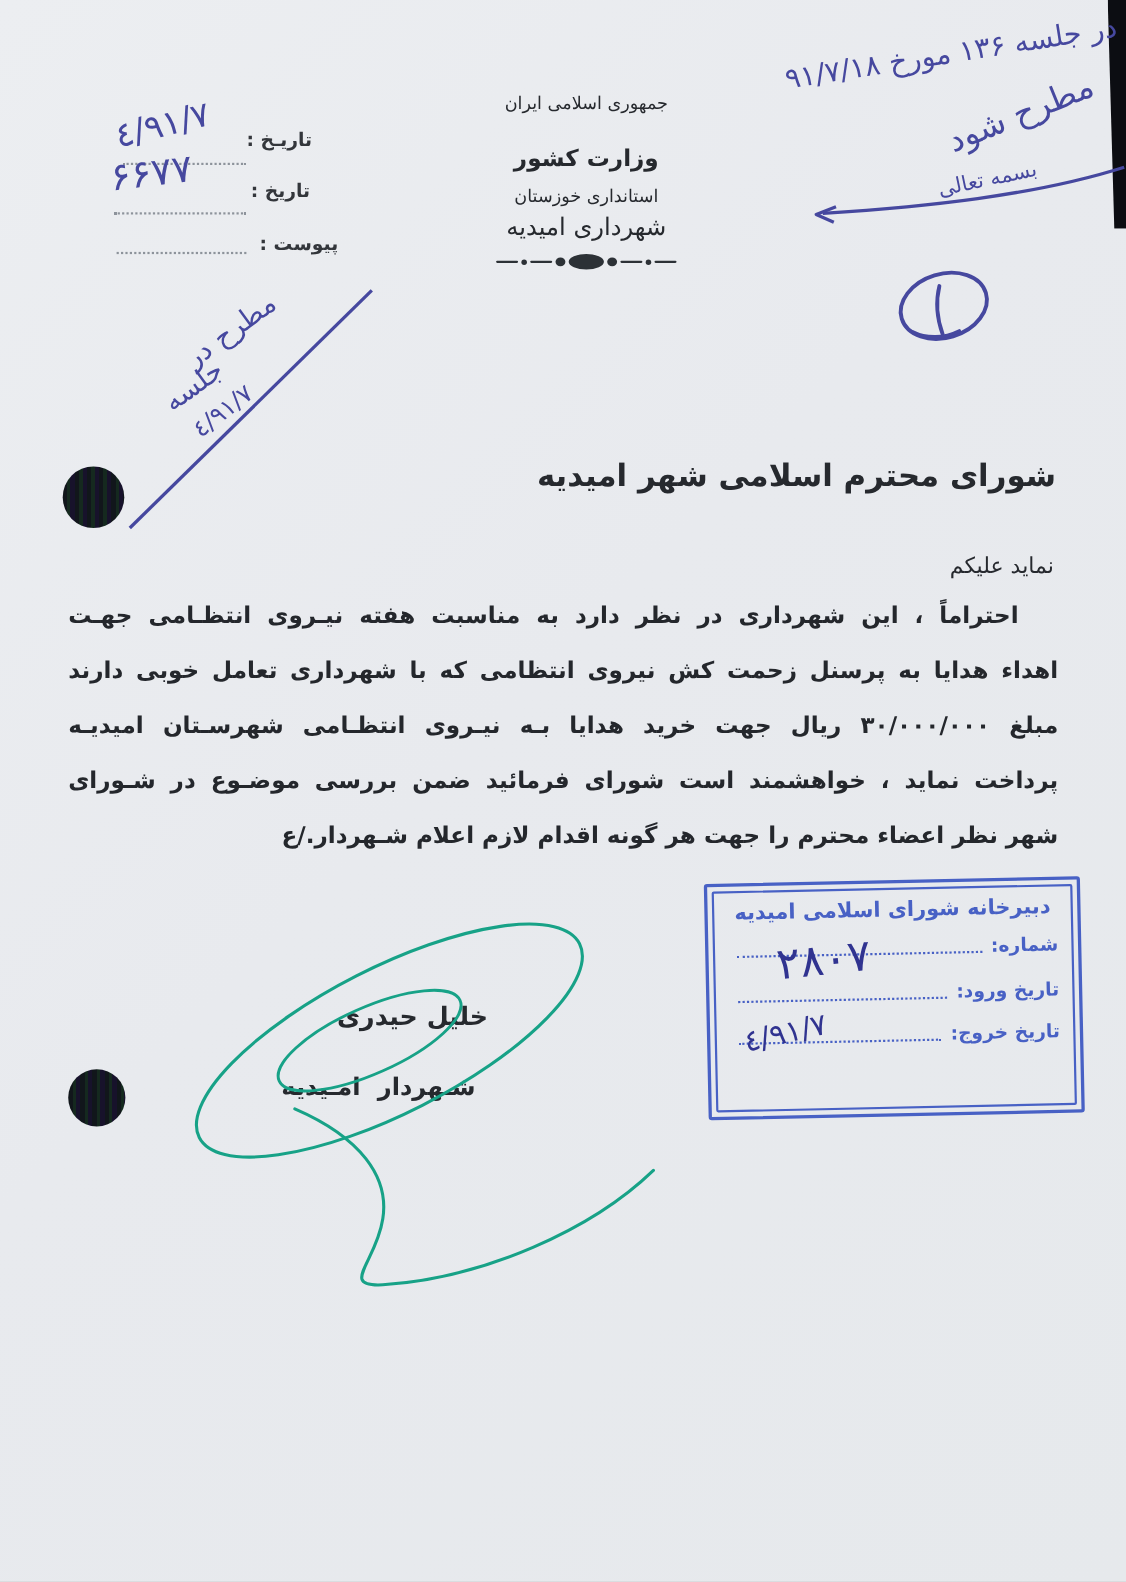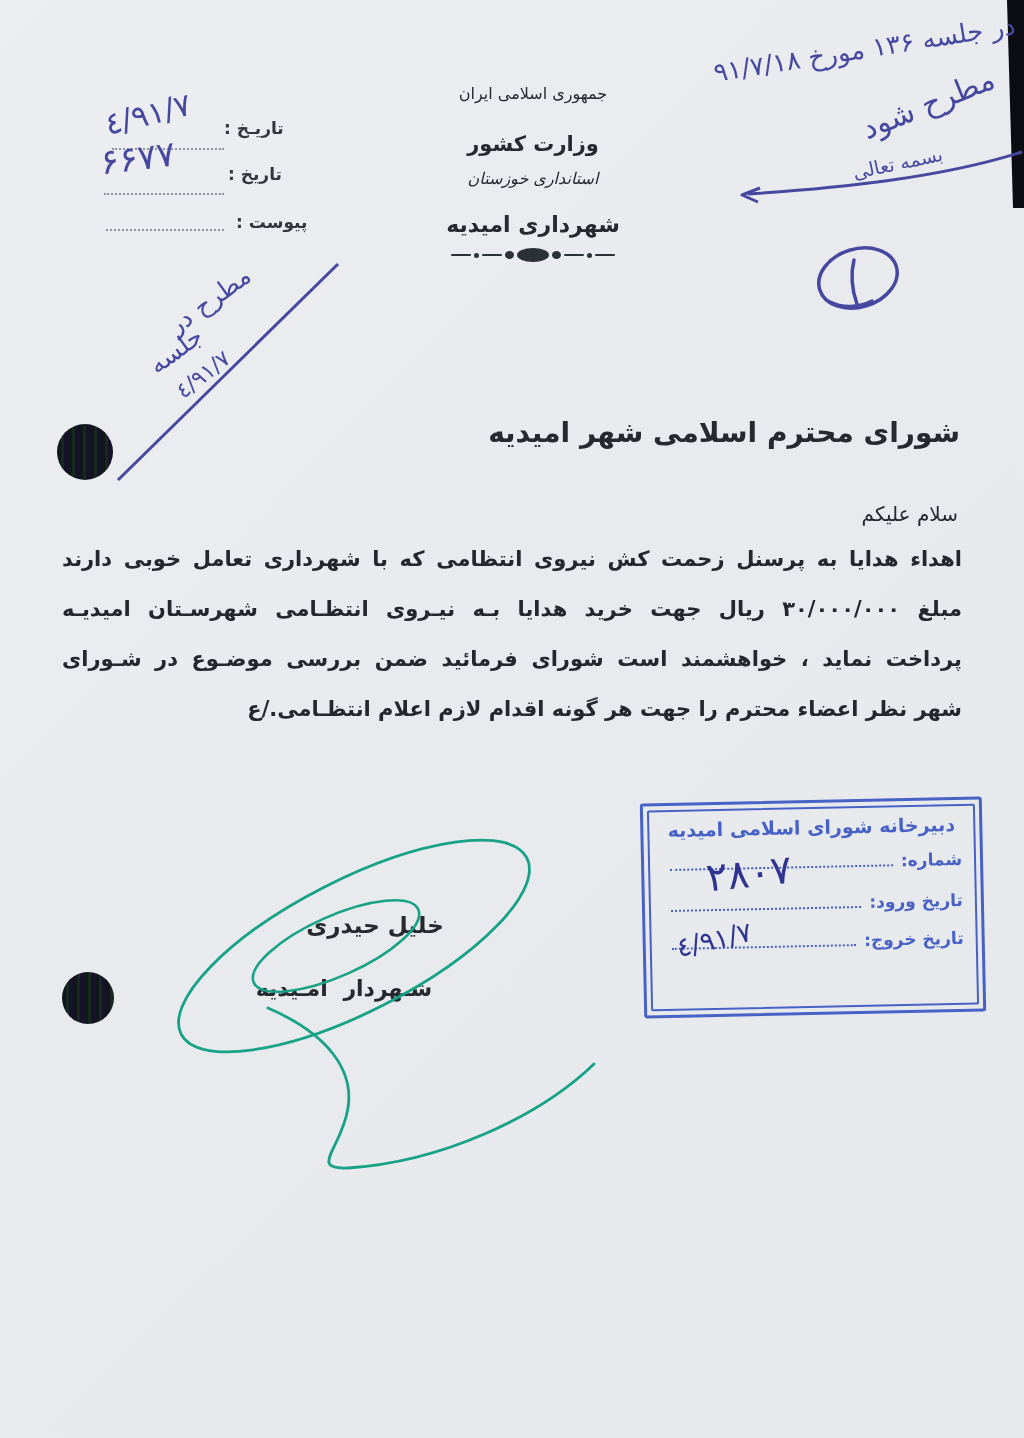--- a/index.html
+++ b/index.html
@@ -6,22 +6,22 @@
   body{background:#c7c9cc;font-family:"DejaVu Sans",sans-serif;}
   .page{
     position:relative;width:1024px;height:1438px;overflow:hidden;
     background:linear-gradient(135deg,#eceef1 0%,#e8eaee 45%,#e6e9ec 100%);
     color:#26292e;direction:rtl;
   }
   
   .letterhead{position:absolute;top:84px;left:388px;width:290px;text-align:center;}
   .lh-country{font-size:16px;font-weight:500;}
   .lh-ministry{font-size:21px;font-weight:700;margin-top:29px;}
-  .lh-province{font-size:16px;font-weight:500;margin-top:13px;font-style:italic;}
-  .lh-city{font-size:22px;font-weight:700;margin-top:24px;}
+  .lh-province{font-size:16px;font-weight:500;margin-top:13px;}
+  .lh-city{font-size:22px;font-weight:400;margin-top:7px;}
   .ornament{margin-top:11px;display:flex;align-items:center;justify-content:center;gap:3px;}
   .ornament span{background:#2c3136;display:block;}
   .orn-line{width:20px;height:2px;border-radius:1px;}
   .orn-dot-s{width:5px;height:5px;border-radius:50%;}
   .orn-dot-m{width:9px;height:8px;border-radius:50%;}
   .orn-center{width:32px;height:14px;border-radius:50%;}
   
   .meta-label{position:absolute;font-size:17px;font-weight:600;color:#33363b;}
   .dotline{position:absolute;border-bottom:2px dotted #8d939b;}
   
@@ -113,27 +113,28 @@
   <div class="hw" style="left:842px;top:258px;font-size:26px;opacity:0;">۱</div>
 
   <svg style="left:100px;top:250px;" width="260" height="250">
     <path d="M 18 230 L 238 14" fill="none" stroke="#46489f" stroke-width="3"></path>
   </svg>
   <div class="hw" style="left:162px;top:286px;font-size:25px;transform:rotate(-36deg);">مطرح در</div>
   <div class="hw" style="left:146px;top:336px;font-size:25px;transform:rotate(-36deg);">جلسه</div>
   <div class="hw" style="left:172px;top:362px;font-size:22px;transform:rotate(-38deg);">۹۱/۷/٤</div>
 
   <div class="recipient">شورای محترم اسلامی شهر امیدیه</div>
-  <div class="salutation">سلام علیکم</div>
+  <div class="salutation">نماید علیکم</div>
 
   <div class="body-block">
+    <div class="body-line first">احتراماً ، این شهرداری در نظر دارد به مناسبت هفته نیـروی انتظـامی جهـت</div>
     <div class="body-line">اهداء هدایا به پرسنل زحمت کش نیروی انتظامی که با شهرداری تعامل خوبی دارند</div>
     <div class="body-line">مبلغ ۳۰/۰۰۰/۰۰۰ ریال جهت خرید هدایا بـه نیـروی انتظـامی شهرسـتان امیدیـه</div>
     <div class="body-line">پرداخت نماید ، خواهشمند است شورای فرمائید ضمن بررسی موضـوع در شـورای</div>
-    <div class="body-line last">شهر نظر اعضاء محترم را جهت هر گونه اقدام لازم اعلام انتظـامی./ع</div>
+    <div class="body-line last">شهر نظر اعضاء محترم را جهت هر گونه اقدام لازم اعلام شـهردار./ع</div>
   </div>
 
   <div class="stamp">
     <div class="stamp-inner">
       <div class="stamp-title">دبیرخانه شورای اسلامی امیدیه</div>
       <div class="stamp-row row-num">
         <span>شماره:</span>
         <span class="leader"></span>
       </div>
       <div class="stamp-row row-in">

